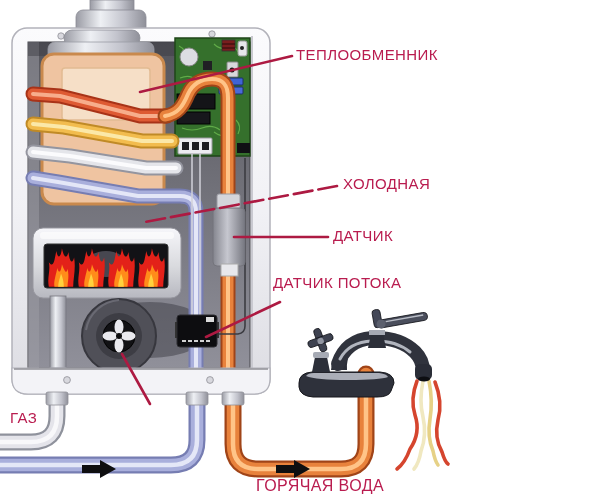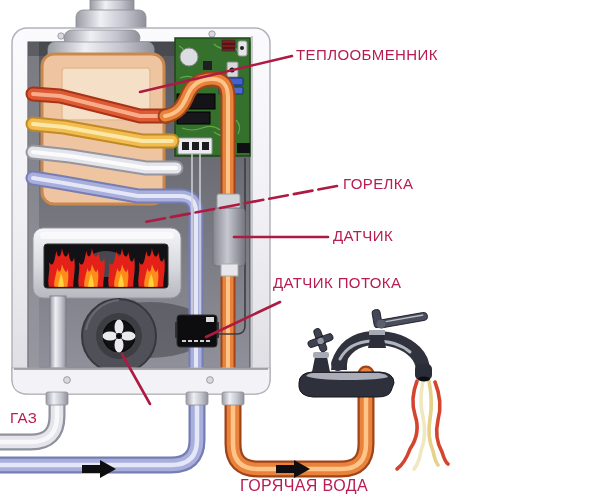--- a/index.html
+++ b/index.html
@@ -270,19 +270,19 @@
   <g>
     <path class="leader" d="M 292,56 L 140,92"></path>
     <path class="leader dashed" d="M 337,186 L 145,222"></path>
     <path class="leader" d="M 328,237 L 234,237"></path>
     <path class="leader" d="M 280,302 L 206,337"></path>
     <path class="leader" d="M 122,354 L 150,404"></path>
   </g>
 </svg>
 
 <div class="lbl" style="left:296px;top:47px">ТЕПЛООБМЕННИК</div>
-<div class="lbl" style="left:343px;top:176px">ГОРЕЛКА</div>
+<div class="lbl" style="left:343px;top:176px">ХОЛОДНАЯ</div>
 <div class="lbl" style="left:333px;top:228px">ДАТЧИК</div>
 <div class="lbl" style="left:273px;top:275px">ДАТЧИК ПОТОКА</div>
 <div class="lbl" style="left:10px;top:410px">ГАЗ</div>
-<div class="lbl big" style="left:240px;top:478px">ГОРЯЧАЯ ВОДА</div>
+<div class="lbl big" style="left:256px;top:478px">ГОРЯЧАЯ ВОДА</div>
 
 </div>
 
 </body></html>

